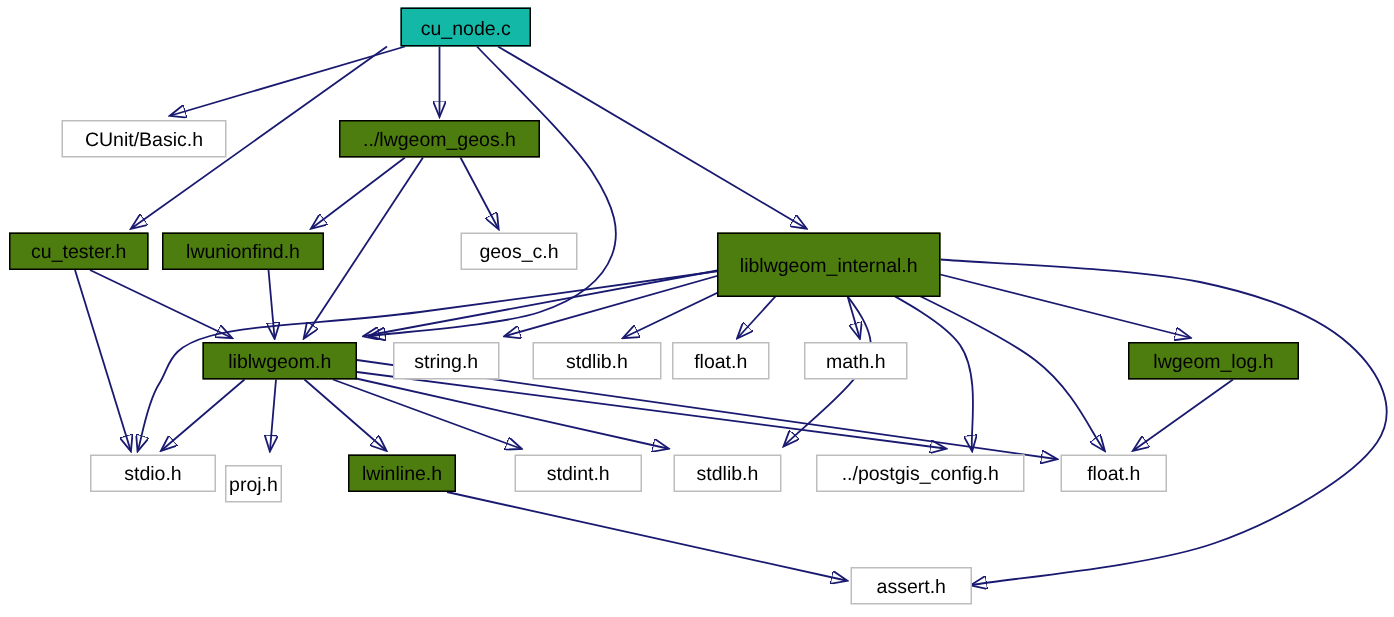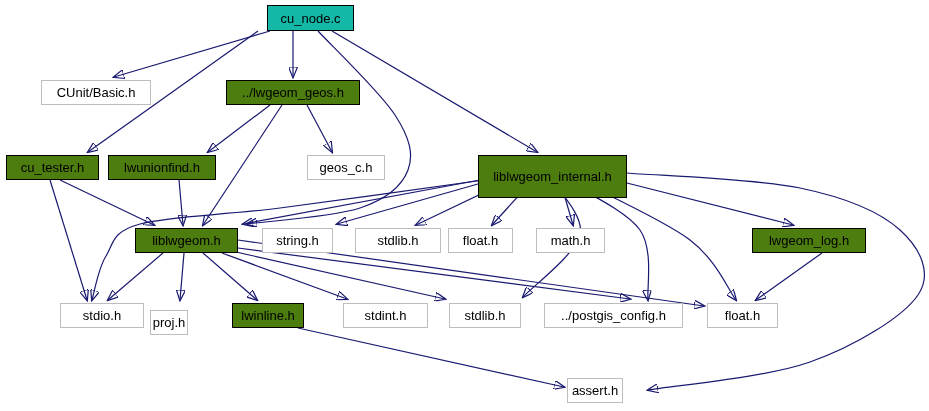--- a/index.html
+++ b/index.html
@@ -80,15 +80,15 @@
       <div class="node leaf" style="left: 448px; top: 228px; width: 65px; height: 25px;">float.h</div>
       <div class="node leaf" style="left: 536px; top: 228px; width: 69px; height: 25px;">math.h</div>
       <div class="node internal" style="left: 752px; top: 228px; width: 114px; height: 25px;">lwgeom_log.h</div>
       <div class="node leaf" style="left: 60px; top: 303px; width: 84px; height: 25px;">stdio.h</div>
       <div class="node leaf" style="left: 150px; top: 310px; width: 38px; height: 25px;">proj.h</div>
       <div class="node internal" style="left: 232px; top: 303px; width: 72px; height: 25px;">lwinline.h</div>
       <div class="node leaf" style="left: 343px; top: 303px; width: 85px; height: 25px;">stdint.h</div>
       <div class="node leaf" style="left: 449px; top: 303px; width: 72px; height: 25px;">stdlib.h</div>
       <div class="node leaf" style="left: 544px; top: 303px; width: 139px; height: 25px;">../postgis_config.h</div>
       <div class="node leaf" style="left: 707px; top: 303px; width: 71px; height: 25px;">float.h</div>
-      <div class="node leaf" style="left: 567px; top: 378px; width: 56px; height: 25px;">assert.h</div>
+      <div class="node leaf" style="left: 567px; top: 378px; width: 81px; height: 25px;">assert.h</div>
     </div>
 </div>
 
 </body></html>

